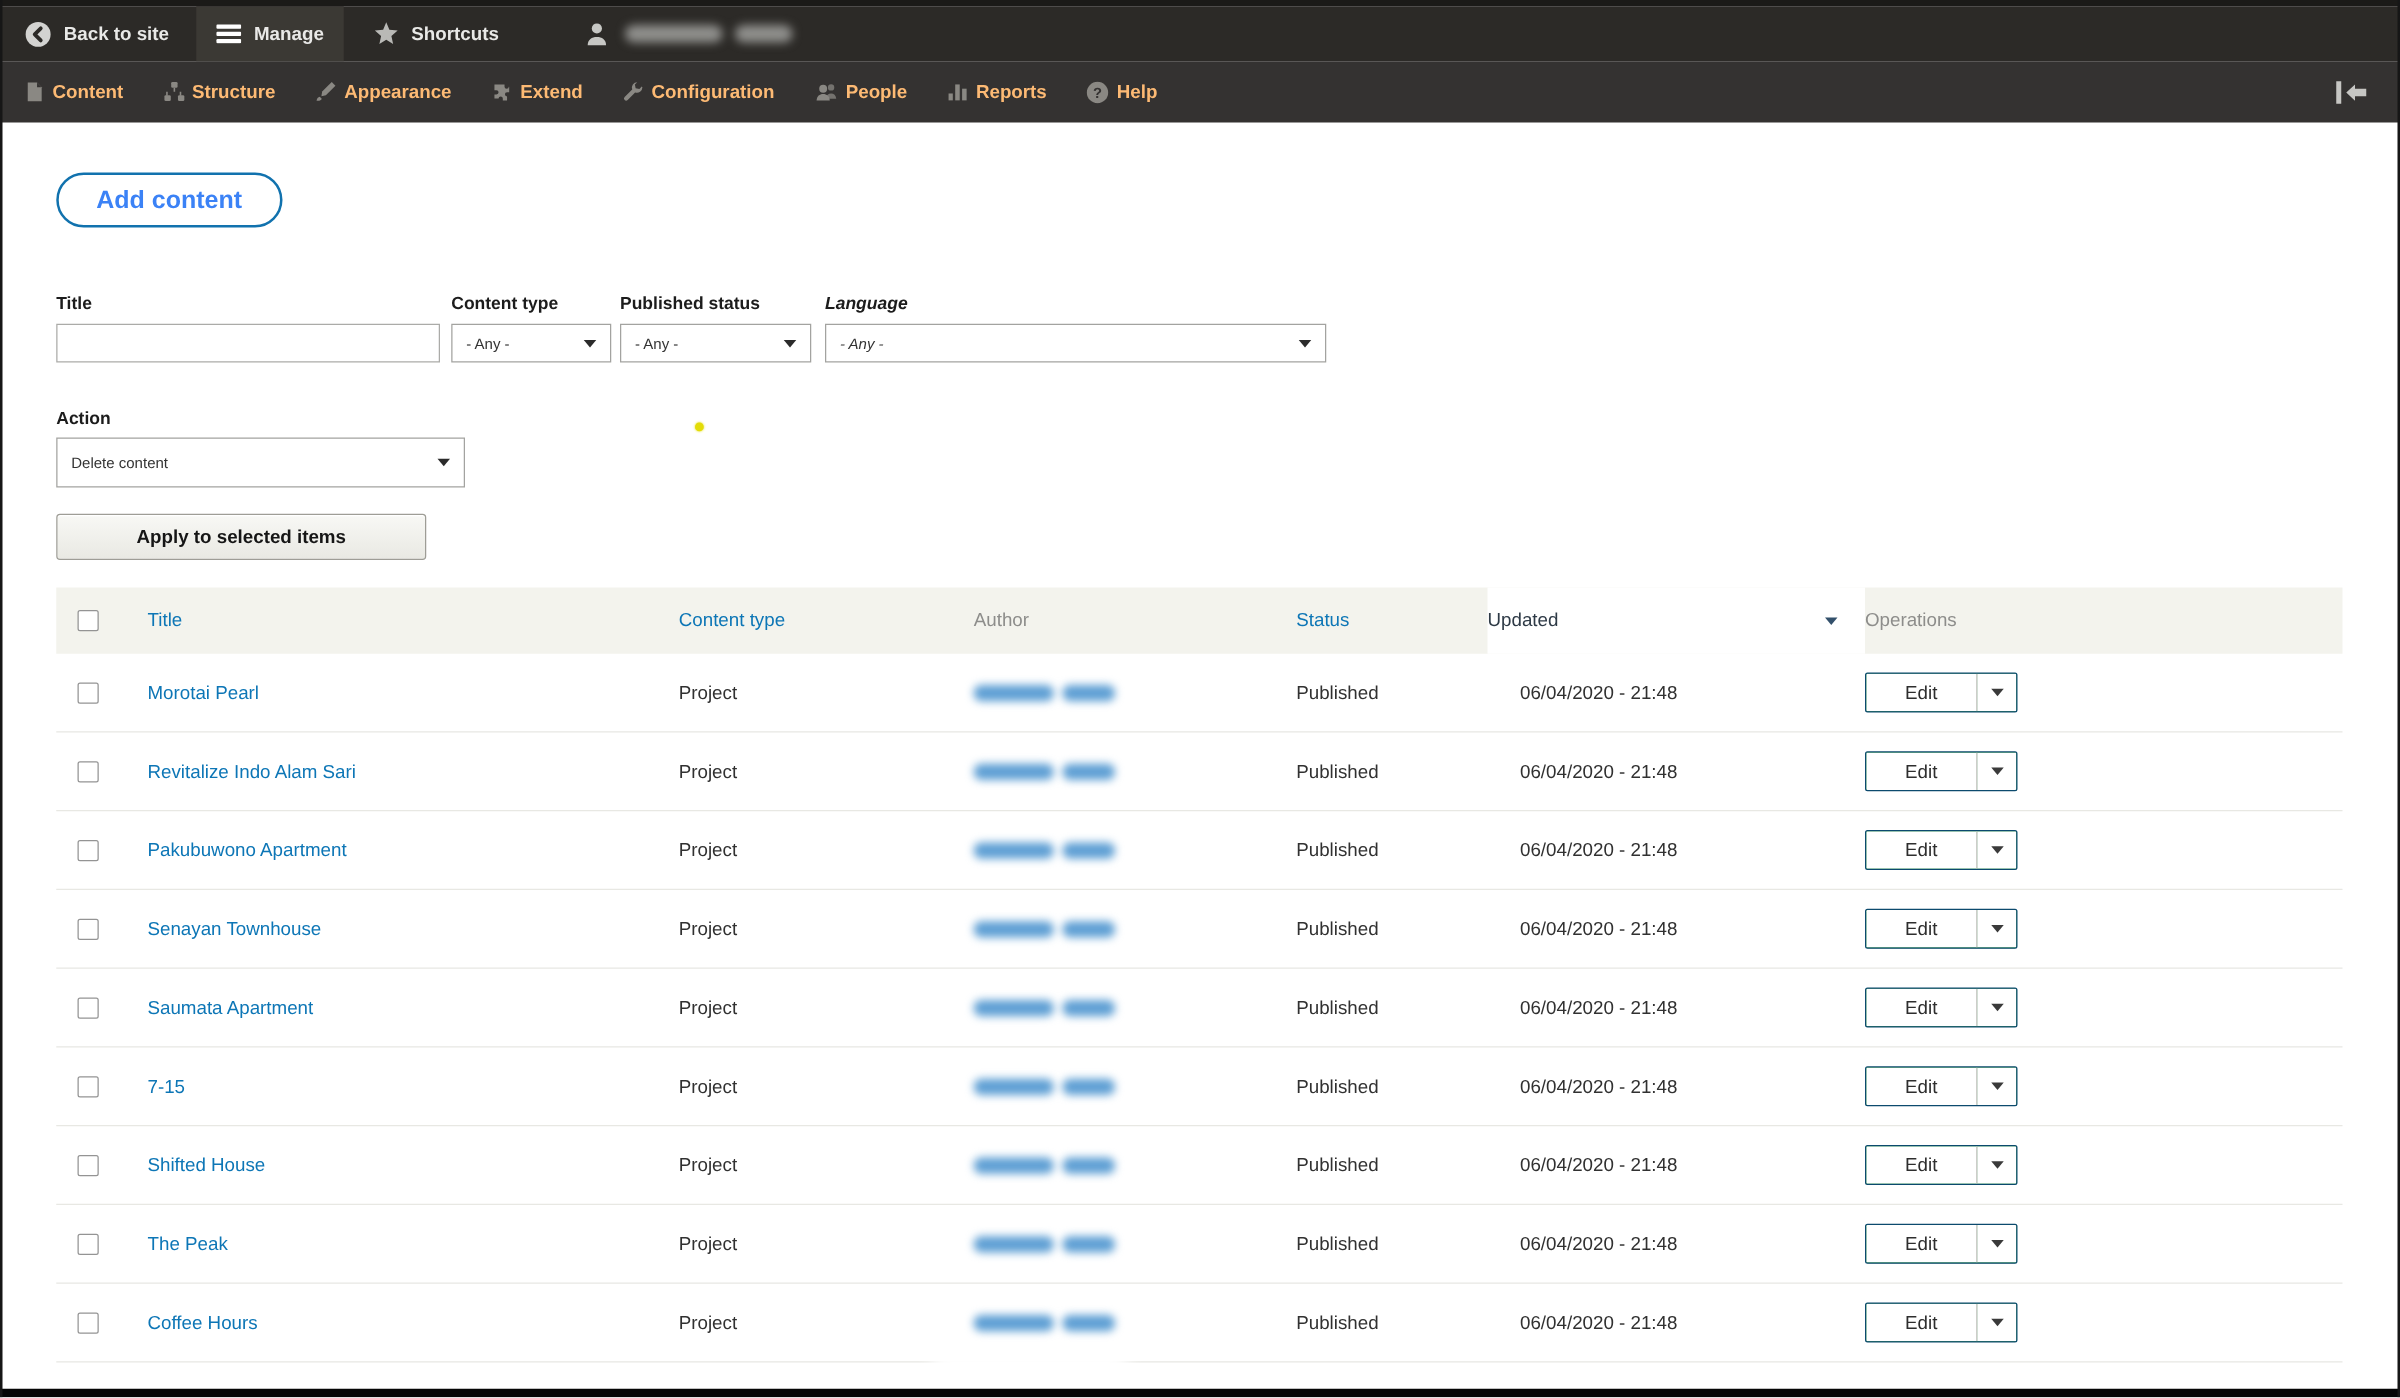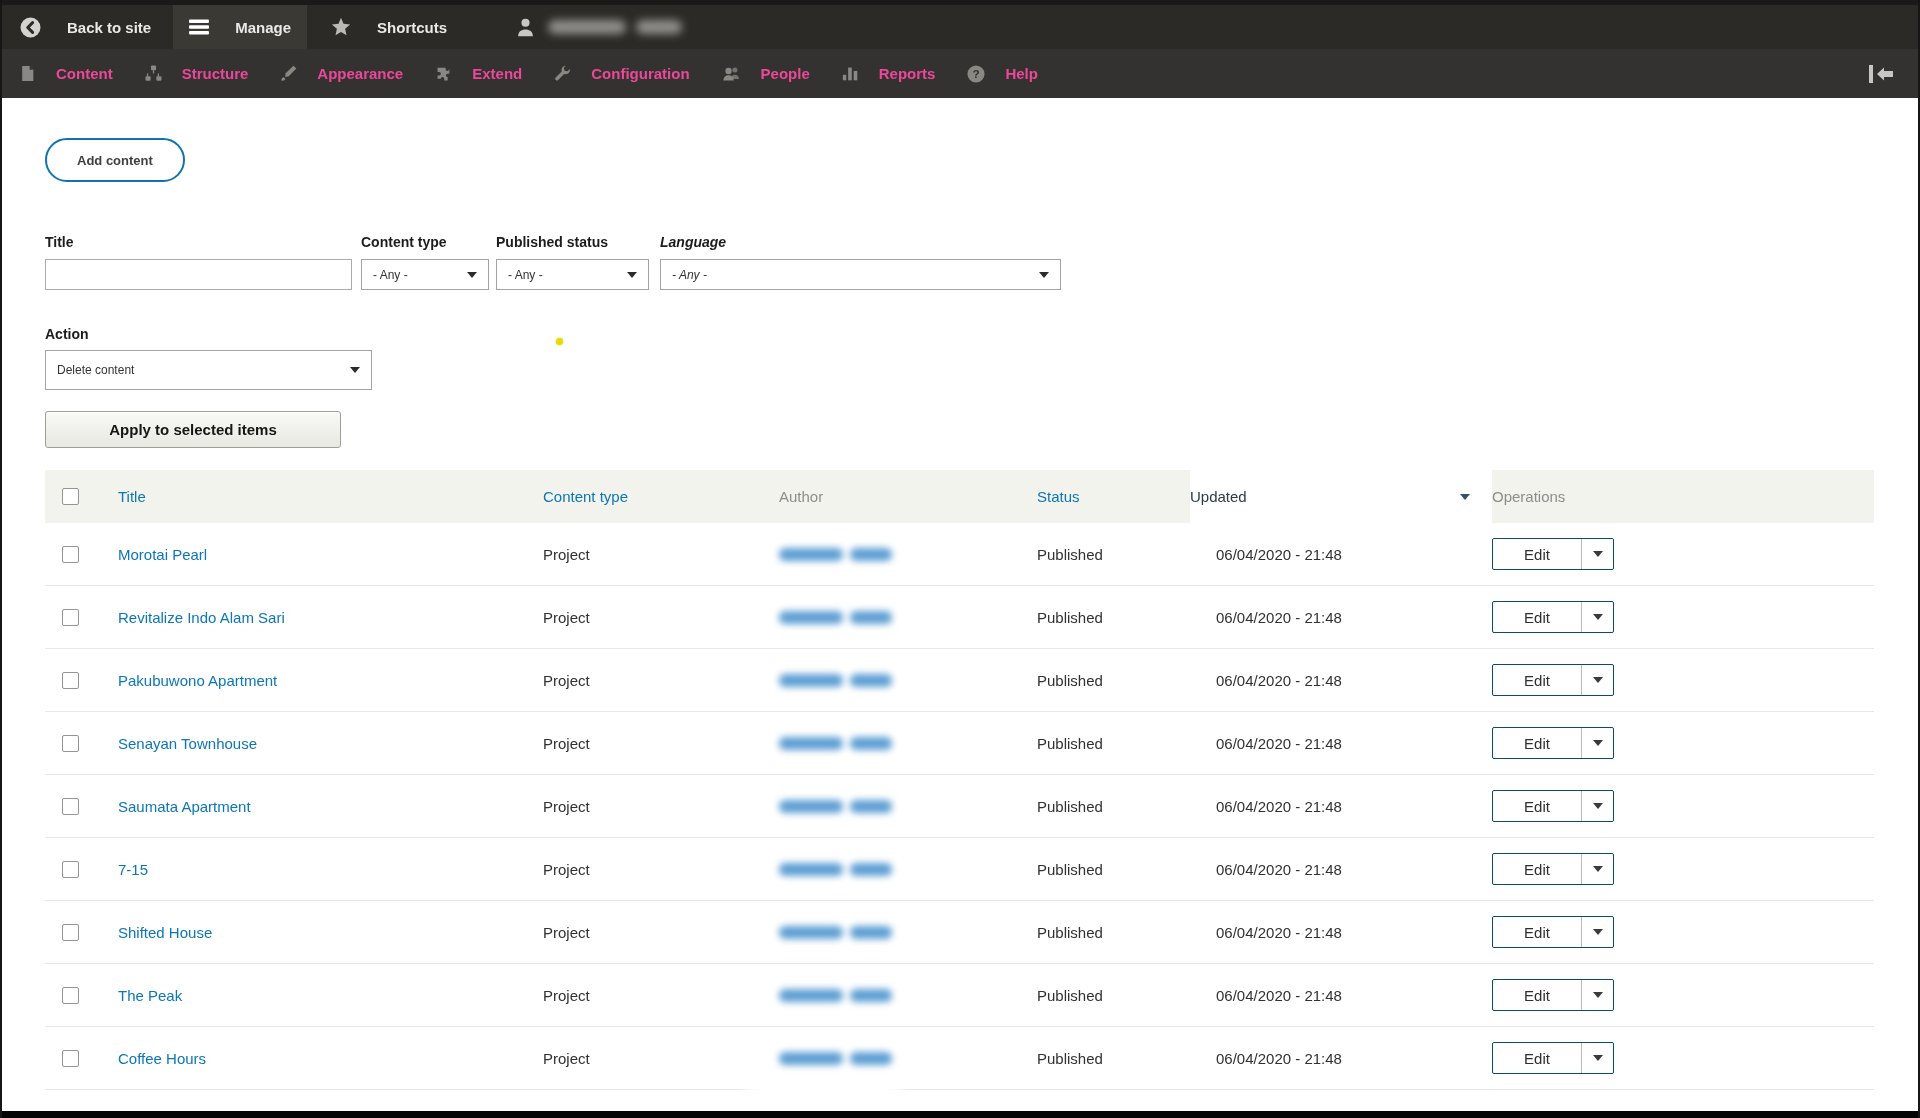--- a/index.html
+++ b/index.html
@@ -9,42 +9,42 @@
 
   
   .edge { position:absolute; background:#131210; z-index:50; }
   .edge.top { left:0; top:0; width:1920px; height:5px; background:#1b1a18; }
   .edge.bottom { left:0; bottom:0; width:1920px; height:7px; background:#050505; }
   .edge.left { left:0; top:0; width:2px; height:1118px; background:#161616; }
   .edge.right { right:0; top:0; width:2px; height:1118px; background:#161616; }
 
   
   .toolbar-top { position:absolute; left:0; top:5px; width:1920px; height:44px; background:#2c2a27; display:flex; align-items:stretch; z-index:20; }
-  .tb-item { display:flex; align-items:center; gap:26px; color:#e9e9e7; font-size:15px; font-weight:700; padding:0 16px; cursor:default; }
+  .tb-item { display:flex; align-items:center; gap:10px; color:#e9e9e7; font-size:15px; font-weight:700; padding:0 16px; cursor:default; }
   .tb-item .ic { display:flex; align-items:center; }
   .tb-back { padding-left:20px; }
   .tb-manage { background:#3b3934; margin-left:6px; }
   .tb-shortcuts { margin-left:8px; }
   .tb-user { margin-left:36px; gap:12px; }
   .blur-username { display:flex; gap:10px; filter:blur(4px); }
   .blur-username i { display:block; height:14px; border-radius:7px; background:#8f8f8c; }
   .blur-username i.w1 { width:78px; }
   .blur-username i.w2 { width:46px; }
 
   
   .toolbar-tray { position:absolute; left:0; top:49px; width:1920px; height:49px; background:#343231; display:flex; align-items:stretch; z-index:20; }
-  .tray-item { display:flex; align-items:center; gap:20px; padding:0 16px; color:#ec4899; font-size:15px; font-weight:700; cursor:default; }
+  .tray-item { display:flex; align-items:center; gap:6px; padding:0 16px; color:#fdba74; font-size:15px; font-weight:700; cursor:default; }
   .tray-item:first-child { padding-left:19px; }
   .tray-item svg { flex:0 0 auto; }
   .tray-collapse { margin-left:auto; display:flex; align-items:center; padding-right:26px; }
 
   
   .page { position:absolute; left:0; top:98px; width:1920px; height:1013px; background:#fff; z-index:5; }
 
-  .btn-add { margin:40px 0 0 45px; display:inline-flex; align-items:center; justify-content:center; height:44px; padding:0 30px; border:2px solid #1172ae; border-radius:24px; background:#fff; color:#404040; font-size:13px; font-weight:700; font-family:inherit; cursor:pointer; }
+  .btn-add { margin:40px 0 0 45px; display:inline-flex; align-items:center; justify-content:center; height:44px; padding:0 30px; border:2px solid #1172ae; border-radius:24px; background:#fff; color:#3b82f6; font-size:20px; font-weight:700; font-family:inherit; cursor:pointer; }
 
   .filters { margin:52px 0 0 45px; display:flex; align-items:flex-end; }
   .fgroup { display:flex; flex-direction:column; }
   .fgroup label, .flabel { font-size:14px; font-weight:700; color:#1c1c1c; margin-bottom:9px; }
   .text-input { width:307px; height:31px; border:1px solid #ababa8; background:#fff; font-size:15px; padding:0 8px; font-family:inherit; }
   .fselect { display:flex; align-items:center; justify-content:space-between; height:31px; border:1px solid #a3a3a0; background:#fff; padding:0 11px; font-size:12px; color:#333; cursor:pointer; }
   .fselect .caret { width:0; height:0; border-left:5px solid transparent; border-right:5px solid transparent; border-top:6px solid #2b2b2b; margin-left:12px; }
   .g2 { margin-left:9px; } .g2 .fselect { width:128px; }
   .g3 { margin-left:7px; } .g3 .fselect { width:153px; }
   .g4 { margin-left:11px;font-style:italic; } .g4 .fselect { width:401px; }

